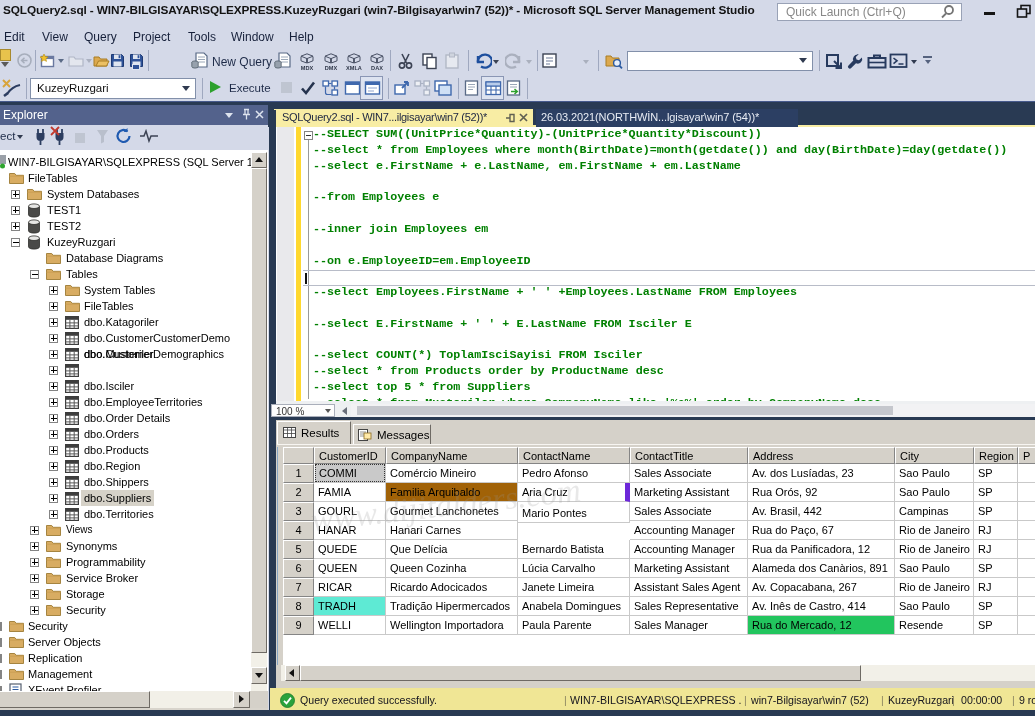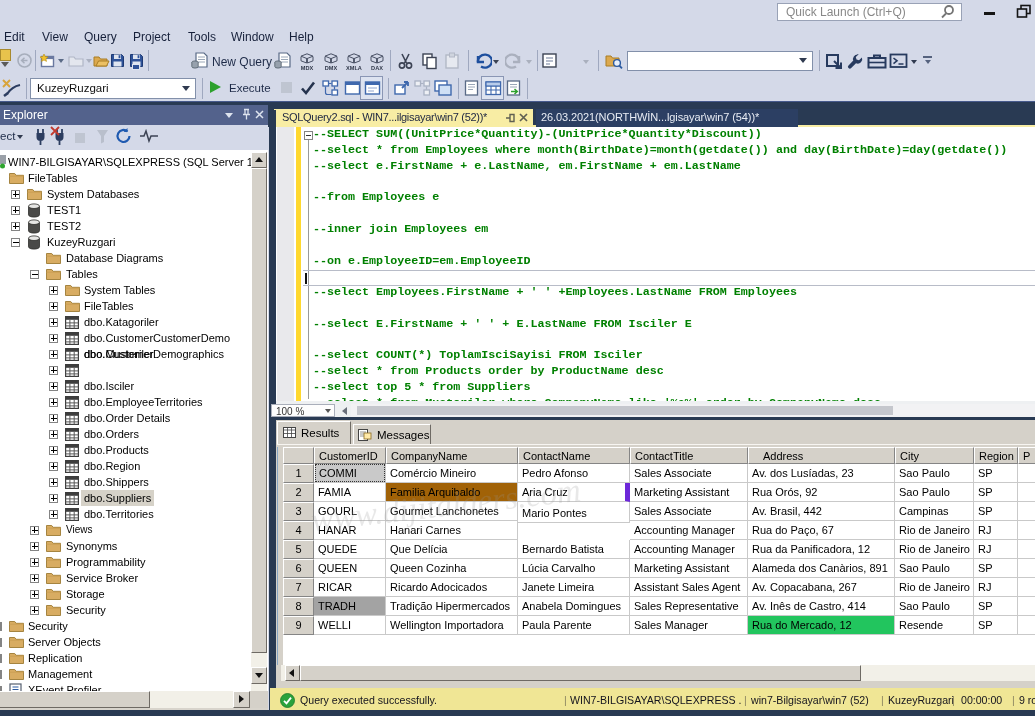--- a/index.html
+++ b/index.html
@@ -7,20 +7,21 @@
 .ab{position:absolute}
 .r3{background:#d5d1c9;border-top:1px solid #fff;border-left:1px solid #fff;
  border-right:1px solid #858585;border-bottom:1px solid #858585}
 .sep1{width:1px;background:#9fa8bf}
 .navy{background:#293a53}
 svg{display:block}
 </style></head><body>
 <div id="app">
 
 <div class="ab" style="left:0;top:0;width:1035px;height:22px;background:#d4d9e8"></div>
+<div class="ab" style="left:3px;top:3px;width:770px;height:17px;font-size:11.8px;font-weight:bold;letter-spacing:-0.12px;color:#121212;white-space:nowrap;">SQLQuery2.sql - WIN7-BILGISAYAR\SQLEXPRESS.KuzeyRuzgari (win7-Bilgisayar\win7 (52))* - Microsoft SQL Server Management Studio</div>
 <div class="ab" style="left:777px;top:3px;width:185px;height:18px;background:#fff;border:1px solid #99a2b6"></div>
 <div class="ab" style="left:786px;top:5px;font-size:12px;color:#888">Quick Launch (Ctrl+Q)</div>
 <svg class="ab" style="left:939px;top:4px" width="18" height="16" viewBox="0 0 18 16">
       <circle cx="10" cy="6" r="4" fill="none" stroke="#757575" stroke-width="1.8"></circle>
       <line x1="7" y1="9.5" x2="3" y2="13.5" stroke="#757575" stroke-width="1.8"></line>
     </svg>
 <div class="ab" style="left:984px;top:12px;width:11px;height:3px;background:#151515"></div>
 <svg class="ab" style="left:1016px;top:4px" width="16" height="15" viewBox="0 0 16 15">
       <rect x="5" y="1.5" width="9" height="8" fill="none" stroke="#151515" stroke-width="1.6"></rect>
       <rect x="1.5" y="5" width="9" height="8" fill="#d4d9e8" stroke="#151515" stroke-width="1.6"></rect>
@@ -601,21 +602,21 @@
 <div class="ab" style="left:377px;top:429px;font-size:11.5px">Messages</div>
 <div class="ab" style="left:277px;top:444px;width:758px;height:1px;background:#f7f5f1"></div>
 <div class="ab" style="left:277px;top:447px;width:758px;height:218px;background:#fff"></div>
 <div class="ab" style="left:277px;top:447px;width:1px;height:218px;background:#88a5c4"></div>
 <div class="ab" style="left:278px;top:447px;width:5px;height:218px;background:#d5d1c9"></div>
 <div class="ab r3" style="left:283px;top:447px;width:31px;height:17px"></div>
 <div class="ab r3" style="left:314px;top:447px;width:72px;height:17px;font-size:11px;line-height:16px;padding-left:4px;white-space:nowrap;overflow:hidden">CustomerID</div>
 <div class="ab r3" style="left:386px;top:447px;width:132px;height:17px;font-size:11px;line-height:16px;padding-left:4px;white-space:nowrap;overflow:hidden">CompanyName</div>
 <div class="ab r3" style="left:518px;top:447px;width:112px;height:17px;font-size:11px;line-height:16px;padding-left:4px;white-space:nowrap;overflow:hidden">ContactName</div>
 <div class="ab r3" style="left:630px;top:447px;width:118px;height:17px;font-size:11px;line-height:16px;padding-left:4px;white-space:nowrap;overflow:hidden">ContactTitle</div>
-<div class="ab r3" style="left:748px;top:447px;width:147px;height:17px;font-size:11px;line-height:16px;padding-left:14px;white-space:nowrap;overflow:hidden">Address</div>
+<div class="ab r3" style="left:748px;top:447px;width:147px;height:17px;font-size:11px;line-height:16px;padding-left:4px;white-space:nowrap;overflow:hidden">Address</div>
 <div class="ab r3" style="left:895px;top:447px;width:79px;height:17px;font-size:11px;line-height:16px;padding-left:4px;white-space:nowrap;overflow:hidden">City</div>
 <div class="ab r3" style="left:974px;top:447px;width:44px;height:17px;font-size:11px;line-height:16px;padding-left:4px;white-space:nowrap;overflow:hidden">Region</div>
 <div class="ab r3" style="left:1018px;top:447px;width:40px;height:17px;font-size:11px;line-height:16px;padding-left:4px;white-space:nowrap;overflow:hidden">P</div>
 <div class="ab r3" style="left:283px;top:464px;width:31px;height:19px;font-size:11px;line-height:16px;text-align:center">1</div>
 <div class="ab" style="left:314px;top:464px;width:72px;height:19px;background:#fff;border-right:1px solid #c9c9c9;border-bottom:1px solid #c9c9c9;font-size:11px;line-height:18px;padding-left:4px;white-space:nowrap;overflow:hidden">COMMI</div>
 <div class="ab" style="left:386px;top:464px;width:132px;height:19px;background:#fff;border-right:1px solid #c9c9c9;border-bottom:1px solid #c9c9c9;font-size:11px;line-height:18px;padding-left:4px;white-space:nowrap;overflow:hidden">Comércio Mineiro</div>
 <div class="ab" style="left:518px;top:464px;width:112px;height:19px;background:#fff;border-right:1px solid #c9c9c9;border-bottom:1px solid #c9c9c9;font-size:11px;line-height:18px;padding-left:4px;white-space:nowrap;overflow:hidden">Pedro Afonso</div>
 <div class="ab" style="left:630px;top:464px;width:118px;height:19px;background:#fff;border-right:1px solid #c9c9c9;border-bottom:1px solid #c9c9c9;font-size:11px;line-height:18px;padding-left:4px;white-space:nowrap;overflow:hidden">Sales Associate</div>
 <div class="ab" style="left:748px;top:464px;width:147px;height:19px;background:#fff;border-right:1px solid #c9c9c9;border-bottom:1px solid #c9c9c9;font-size:11px;line-height:18px;padding-left:4px;white-space:nowrap;overflow:hidden">Av. dos Lusíadas, 23</div>
 <div class="ab" style="left:895px;top:464px;width:79px;height:19px;background:#fff;border-right:1px solid #c9c9c9;border-bottom:1px solid #c9c9c9;font-size:11px;line-height:18px;padding-left:4px;white-space:nowrap;overflow:hidden">Sao Paulo</div>
@@ -669,21 +670,21 @@
 <div class="ab r3" style="left:283px;top:578px;width:31px;height:19px;font-size:11px;line-height:16px;text-align:center">7</div>
 <div class="ab" style="left:314px;top:578px;width:72px;height:19px;background:#fff;border-right:1px solid #c9c9c9;border-bottom:1px solid #c9c9c9;font-size:11px;line-height:18px;padding-left:4px;white-space:nowrap;overflow:hidden">RICAR</div>
 <div class="ab" style="left:386px;top:578px;width:132px;height:19px;background:#fff;border-right:1px solid #c9c9c9;border-bottom:1px solid #c9c9c9;font-size:11px;line-height:18px;padding-left:4px;white-space:nowrap;overflow:hidden">Ricardo Adocicados</div>
 <div class="ab" style="left:518px;top:578px;width:112px;height:19px;background:#fff;border-right:1px solid #c9c9c9;border-bottom:1px solid #c9c9c9;font-size:11px;line-height:18px;padding-left:4px;white-space:nowrap;overflow:hidden">Janete Limeira</div>
 <div class="ab" style="left:630px;top:578px;width:118px;height:19px;background:#fff;border-right:1px solid #c9c9c9;border-bottom:1px solid #c9c9c9;font-size:11px;line-height:18px;padding-left:4px;white-space:nowrap;overflow:hidden">Assistant Sales Agent</div>
 <div class="ab" style="left:748px;top:578px;width:147px;height:19px;background:#fff;border-right:1px solid #c9c9c9;border-bottom:1px solid #c9c9c9;font-size:11px;line-height:18px;padding-left:4px;white-space:nowrap;overflow:hidden">Av. Copacabana, 267</div>
 <div class="ab" style="left:895px;top:578px;width:79px;height:19px;background:#fff;border-right:1px solid #c9c9c9;border-bottom:1px solid #c9c9c9;font-size:11px;line-height:18px;padding-left:4px;white-space:nowrap;overflow:hidden">Rio de Janeiro</div>
 <div class="ab" style="left:974px;top:578px;width:44px;height:19px;background:#fff;border-right:1px solid #c9c9c9;border-bottom:1px solid #c9c9c9;font-size:11px;line-height:18px;padding-left:4px;white-space:nowrap;overflow:hidden">RJ</div>
 <div class="ab" style="left:1018px;top:578px;width:40px;height:19px;background:#fff;border-right:1px solid #c9c9c9;border-bottom:1px solid #c9c9c9;font-size:11px;line-height:18px;padding-left:4px;white-space:nowrap;overflow:hidden"></div>
 <div class="ab r3" style="left:283px;top:597px;width:31px;height:19px;font-size:11px;line-height:16px;text-align:center">8</div>
-<div class="ab" style="left:314px;top:597px;width:72px;height:19px;background:#a3a3a3;border-right:1px solid #c9c9c9;border-bottom:1px solid #c9c9c9;font-size:11px;line-height:18px;padding-left:4px;white-space:nowrap;overflow:hidden">TRADH</div>
+<div class="ab" style="left:314px;top:597px;width:72px;height:19px;background:#5eead4;border-right:1px solid #c9c9c9;border-bottom:1px solid #c9c9c9;font-size:11px;line-height:18px;padding-left:4px;white-space:nowrap;overflow:hidden">TRADH</div>
 <div class="ab" style="left:386px;top:597px;width:132px;height:19px;background:#fff;border-right:1px solid #c9c9c9;border-bottom:1px solid #c9c9c9;font-size:11px;line-height:18px;padding-left:4px;white-space:nowrap;overflow:hidden">Tradição Hipermercados</div>
 <div class="ab" style="left:518px;top:597px;width:112px;height:19px;background:#fff;border-right:1px solid #c9c9c9;border-bottom:1px solid #c9c9c9;font-size:11px;line-height:18px;padding-left:4px;white-space:nowrap;overflow:hidden">Anabela Domingues</div>
 <div class="ab" style="left:630px;top:597px;width:118px;height:19px;background:#fff;border-right:1px solid #c9c9c9;border-bottom:1px solid #c9c9c9;font-size:11px;line-height:18px;padding-left:4px;white-space:nowrap;overflow:hidden">Sales Representative</div>
 <div class="ab" style="left:748px;top:597px;width:147px;height:19px;background:#fff;border-right:1px solid #c9c9c9;border-bottom:1px solid #c9c9c9;font-size:11px;line-height:18px;padding-left:4px;white-space:nowrap;overflow:hidden">Av. Inês de Castro, 414</div>
 <div class="ab" style="left:895px;top:597px;width:79px;height:19px;background:#fff;border-right:1px solid #c9c9c9;border-bottom:1px solid #c9c9c9;font-size:11px;line-height:18px;padding-left:4px;white-space:nowrap;overflow:hidden">Sao Paulo</div>
 <div class="ab" style="left:974px;top:597px;width:44px;height:19px;background:#fff;border-right:1px solid #c9c9c9;border-bottom:1px solid #c9c9c9;font-size:11px;line-height:18px;padding-left:4px;white-space:nowrap;overflow:hidden">SP</div>
 <div class="ab" style="left:1018px;top:597px;width:40px;height:19px;background:#fff;border-right:1px solid #c9c9c9;border-bottom:1px solid #c9c9c9;font-size:11px;line-height:18px;padding-left:4px;white-space:nowrap;overflow:hidden"></div>
 <div class="ab r3" style="left:283px;top:616px;width:31px;height:19px;font-size:11px;line-height:16px;text-align:center">9</div>
 <div class="ab" style="left:314px;top:616px;width:72px;height:19px;background:#fff;border-right:1px solid #c9c9c9;border-bottom:1px solid #c9c9c9;font-size:11px;line-height:18px;padding-left:4px;white-space:nowrap;overflow:hidden">WELLI</div>
 <div class="ab" style="left:386px;top:616px;width:132px;height:19px;background:#fff;border-right:1px solid #c9c9c9;border-bottom:1px solid #c9c9c9;font-size:11px;line-height:18px;padding-left:4px;white-space:nowrap;overflow:hidden">Wellington Importadora</div>

